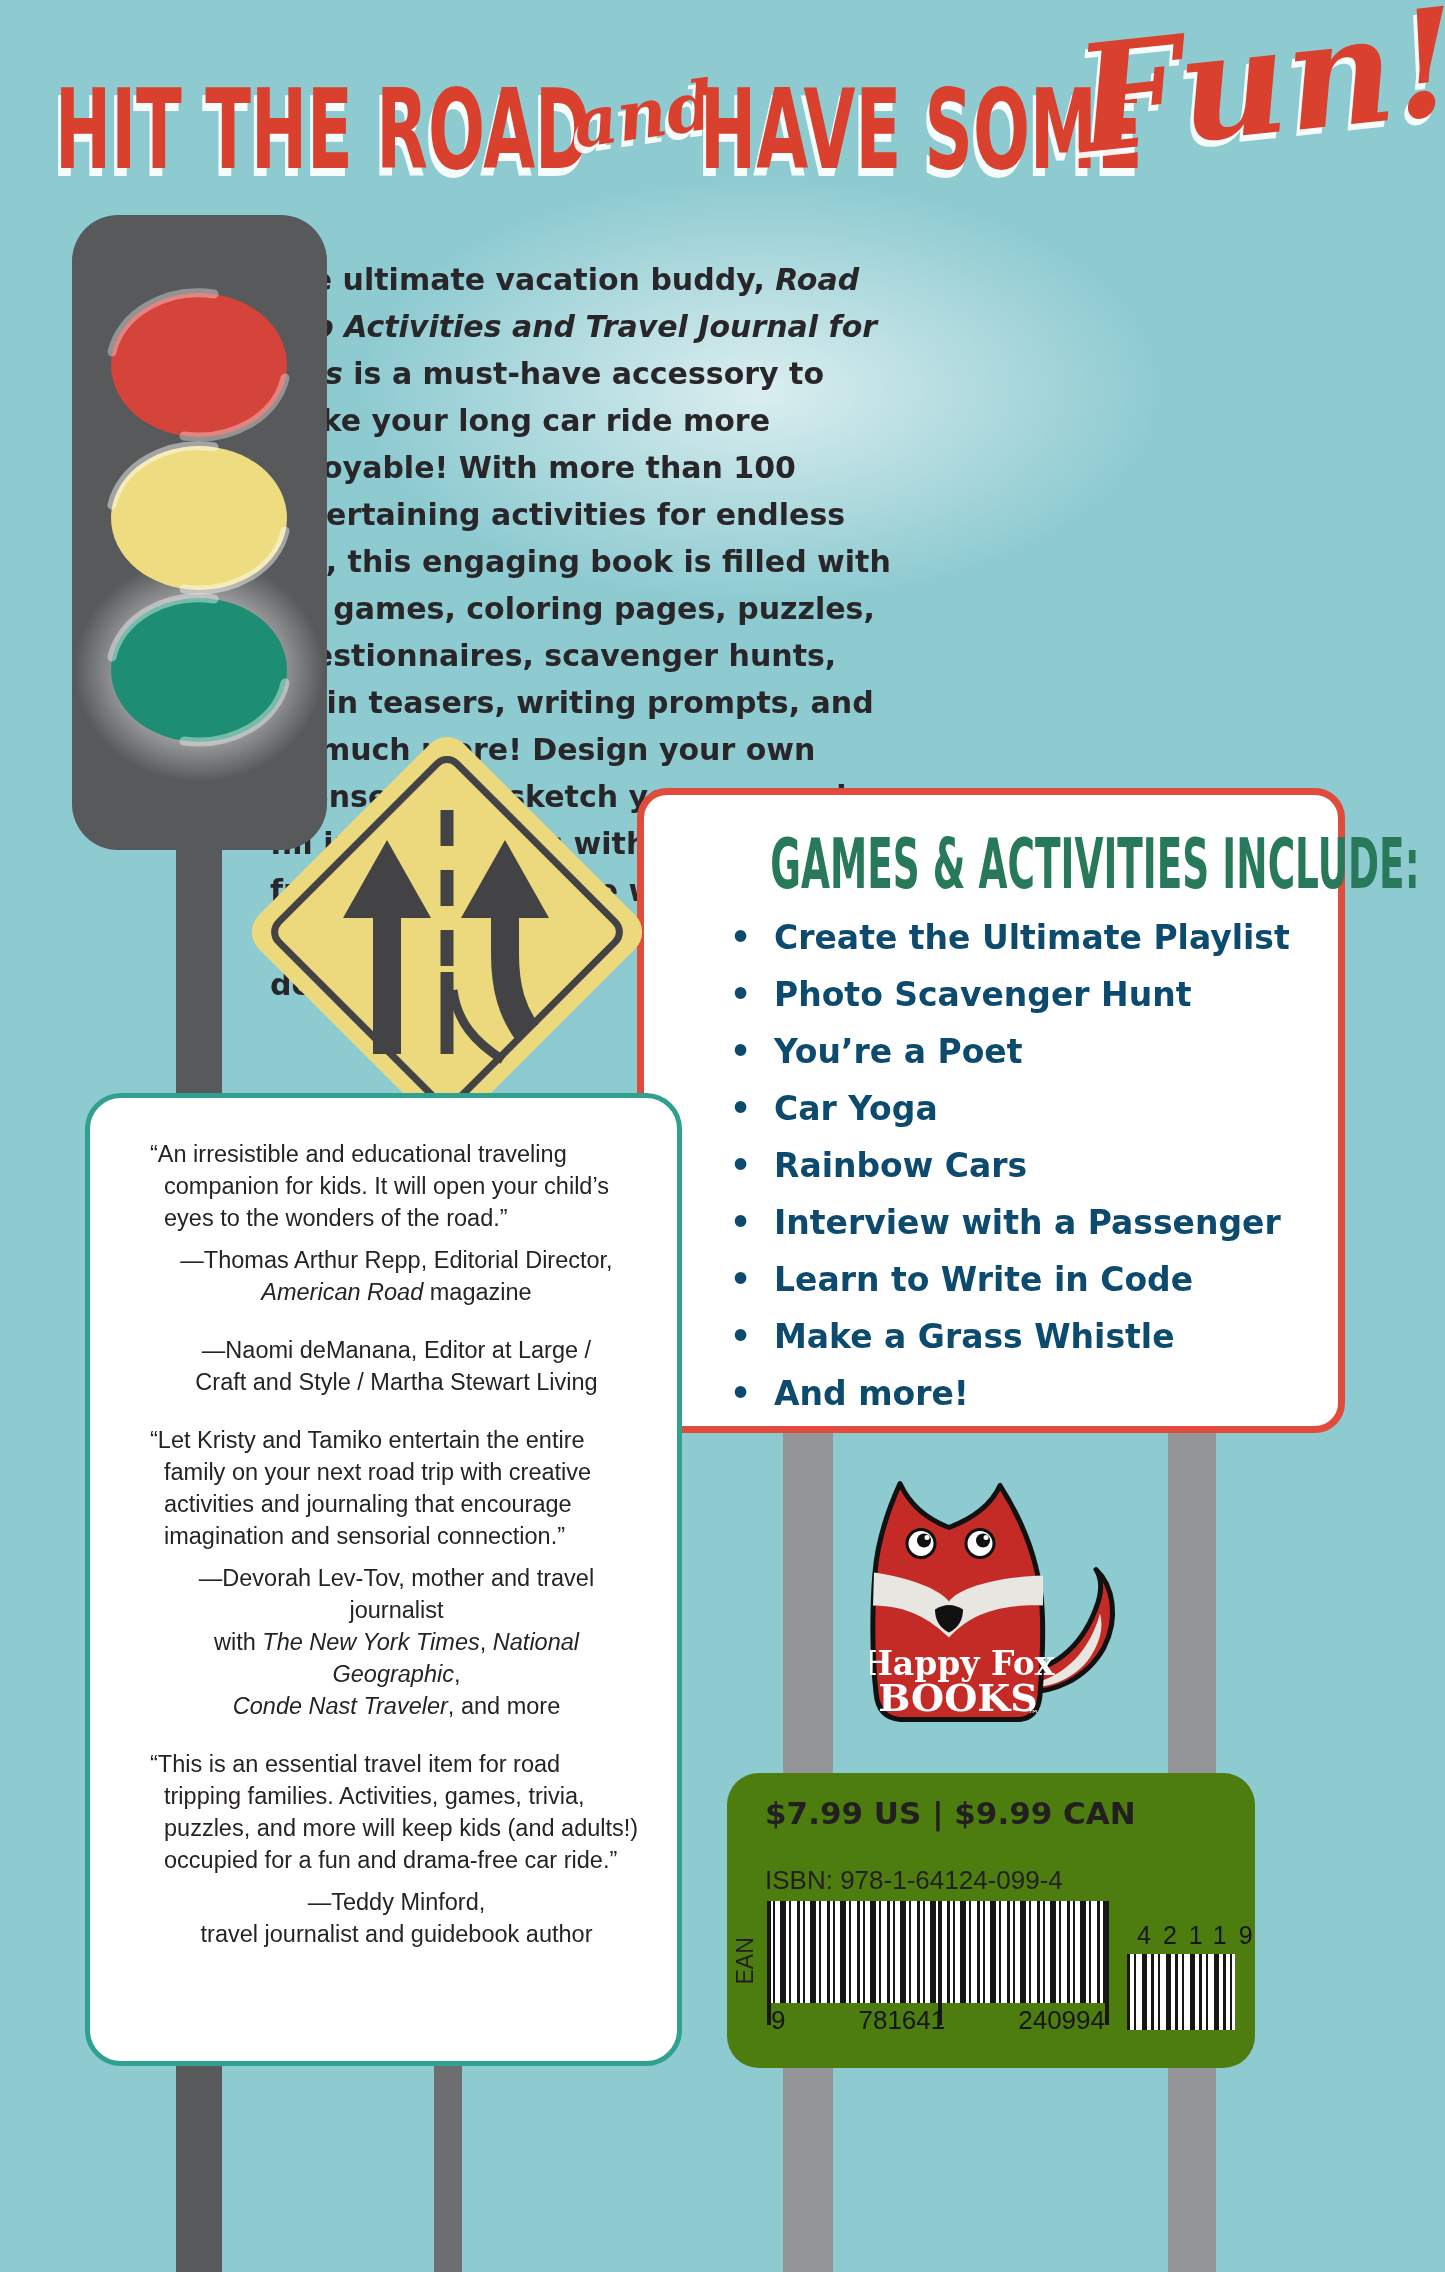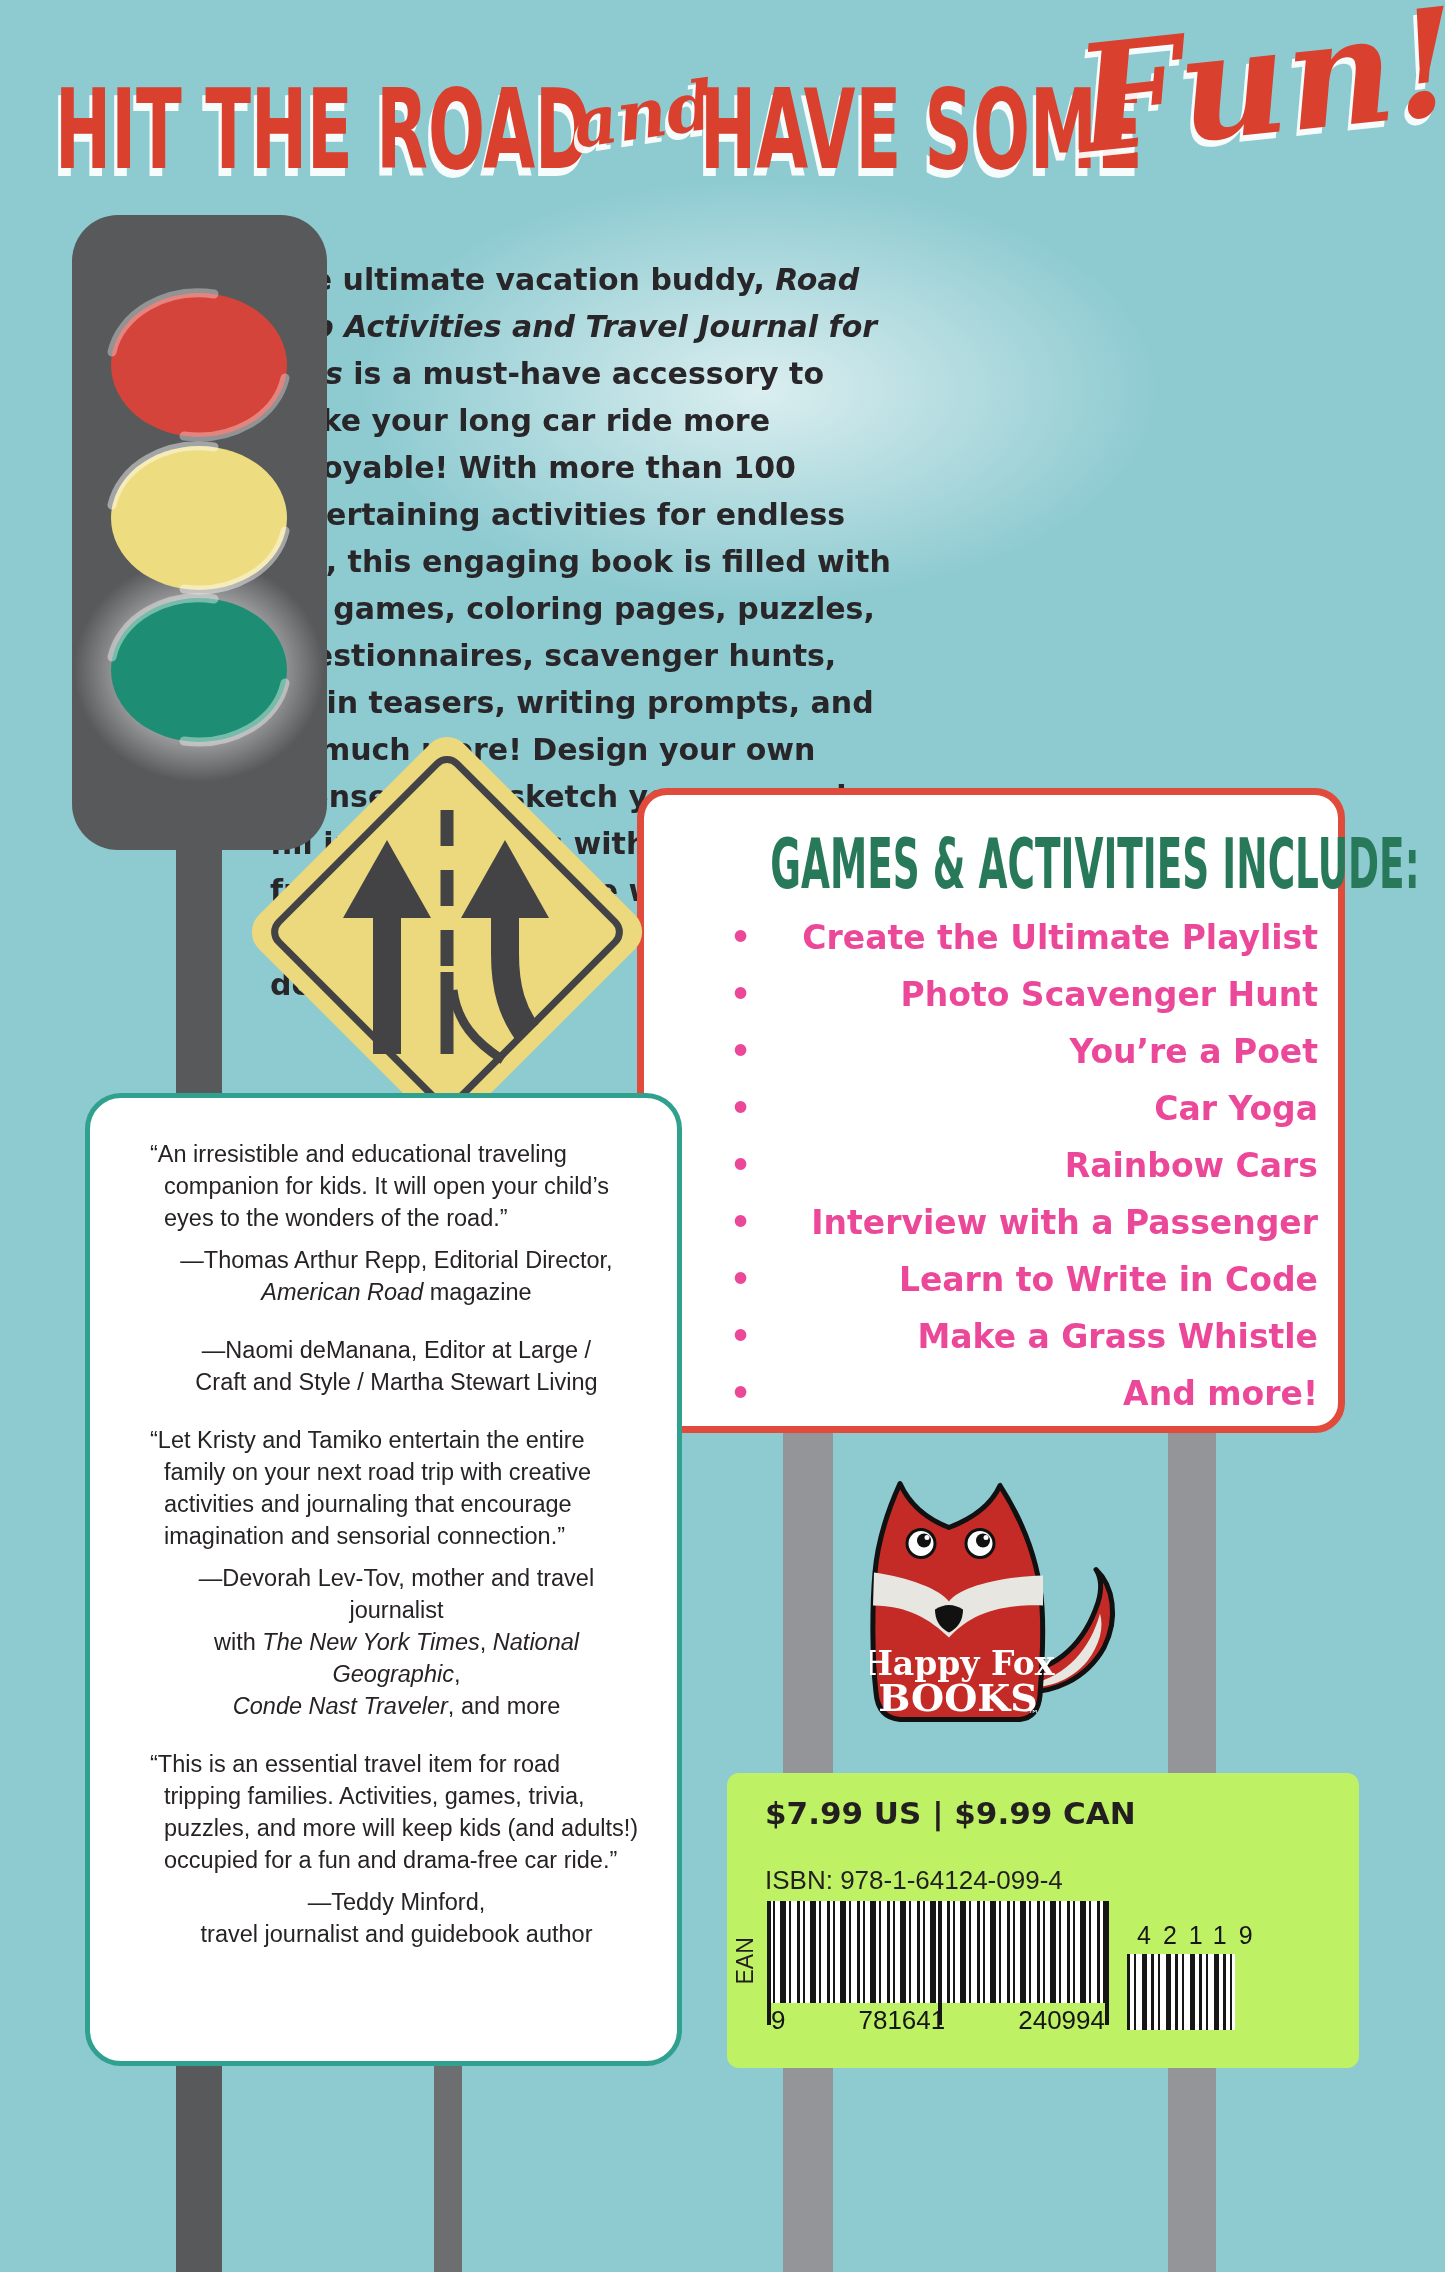--- a/index.html
+++ b/index.html
@@ -27,42 +27,42 @@
     font-weight:bold;font-size:30px;line-height:47px;color:#29262a;}
   .intro .book-title{font-style:italic;}
 
   
   .games-box{position:absolute;left:637px;top:788px;width:708px;height:645px;z-index:4;
     background:#fff;border:7px solid #e14b3b;border-radius:30px;box-sizing:border-box;}
   .games-heading{margin-top:30px;color:#27795a;font-size:52px;font-weight:bold;
     white-space:nowrap;}
   .games-heading span{display:inline-block;transform:scale(0.72,1.32);transform-origin:center top;}
   .games-list{list-style:none;margin:34px 0 0 0;padding:0 20px 0 86px;}
-  .games-list li{font-size:33px;font-weight:bold;color:#ec4899;line-height:38px;margin-bottom:19px;
-    position:relative;padding-left:44px;text-align:right;}
+  .games-list li{font-size:33px;font-weight:bold;color:#0c4a6e;line-height:38px;margin-bottom:19px;
+    position:relative;padding-left:44px;}
   .games-list li::before{content:"•";position:absolute;left:0;top:0;}
 
   
   .traffic-light{position:absolute;left:72px;top:215px;z-index:2;}
   .road-sign{position:absolute;left:237px;top:722px;z-index:5;}
 
   
   .testimonial-box{position:absolute;left:85px;top:1093px;width:597px;height:973px;z-index:6;
     background:#fff;border:5px solid #2fa18e;border-radius:36px;box-sizing:border-box;
     padding:40px 34px 24px 60px;font-family:"Liberation Sans",sans-serif;color:#272324;}
   .quote{font-size:23.5px;line-height:32px;padding-left:14px;text-indent:-14px;margin:0;}
   .attr{font-size:23.5px;line-height:32px;text-align:center;margin:10px 0 26px 0;}
   .attr .it{font-style:italic;}
 
   
   .fox{position:absolute;left:870px;top:1476px;z-index:4;}
 
   
-  .barcode-box{position:absolute;left:727px;top:1773px;width:632px;height:295px;z-index:5;
-    background:#bef264;border-radius:12px;box-sizing:border-box;}
+  .barcode-box{position:absolute;left:727px;top:1773px;width:528px;height:295px;z-index:5;
+    background:#4d7c0f;border-radius:32px;box-sizing:border-box;}
   .price{position:absolute;left:38px;top:22px;font-size:31px;font-weight:bold;color:#231f20;
     font-family:"DejaVu Sans",sans-serif;}
   .isbn{position:absolute;left:38px;top:92px;font-size:26px;color:#231f20;
     font-family:"Liberation Sans",sans-serif;}
   .ean-label{position:absolute;left:-12px;top:168px;width:60px;font-size:23px;color:#231f20;
     font-family:"Liberation Sans",sans-serif;transform:rotate(-90deg);}
   .barcode-main{position:absolute;left:40px;top:128px;width:342px;height:138px;}
   .barcode-main .bars{position:absolute;left:0;top:0;width:100%;height:102px;
     background:repeating-linear-gradient(90deg,#161616 0 3px,#fff 3px 6px,#161616 6px 8px,#fff 8px 13px,#161616 13px 19px,#fff 19px 22px,#161616 22px 24px,#fff 24px 30px);}
   .guard{position:absolute;top:0;width:4px;height:124px;background:#161616;}

